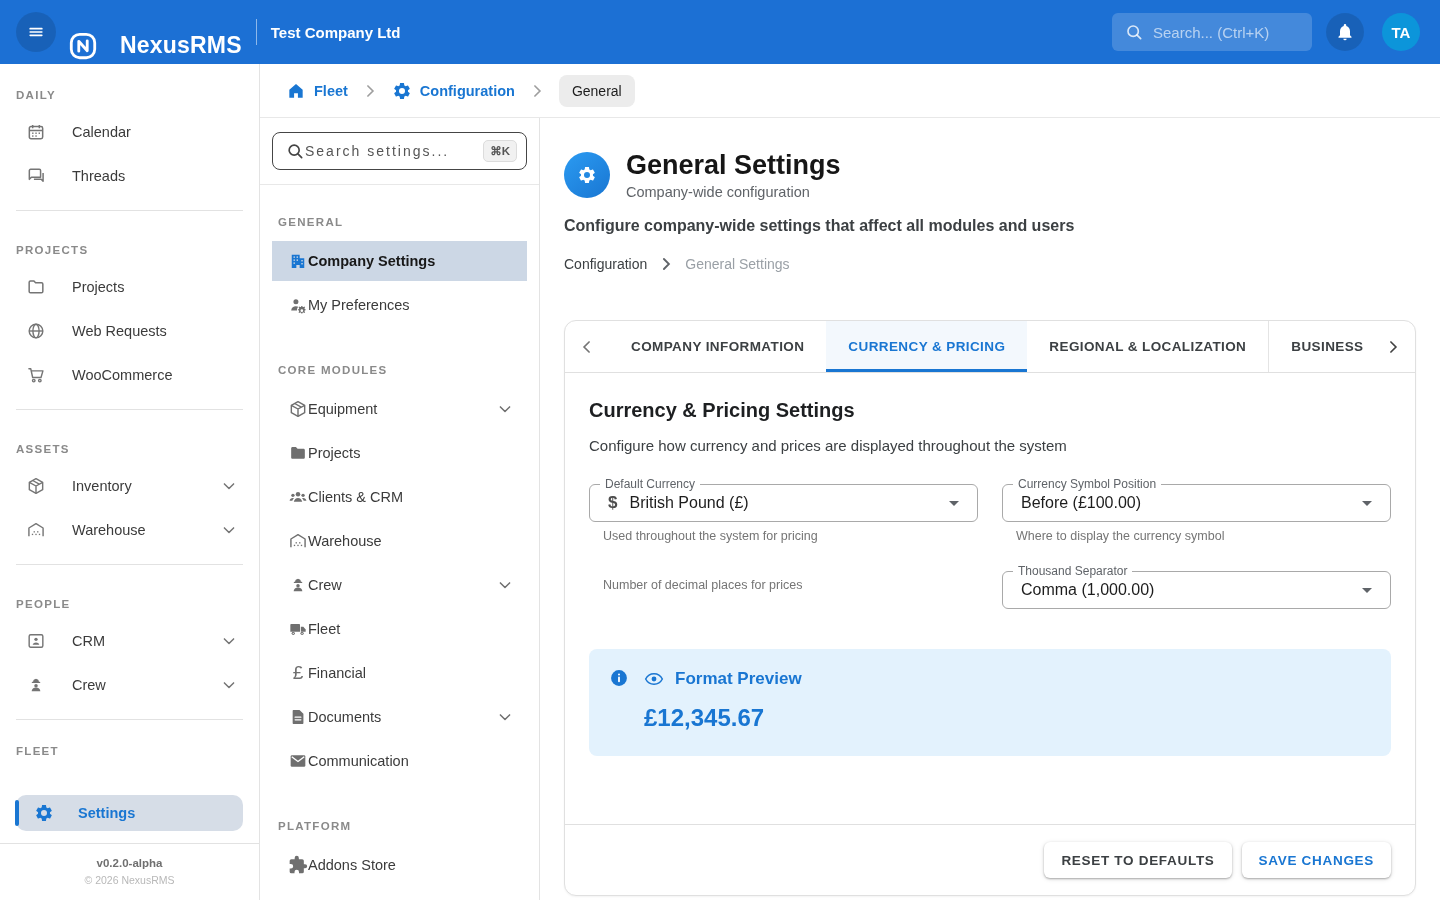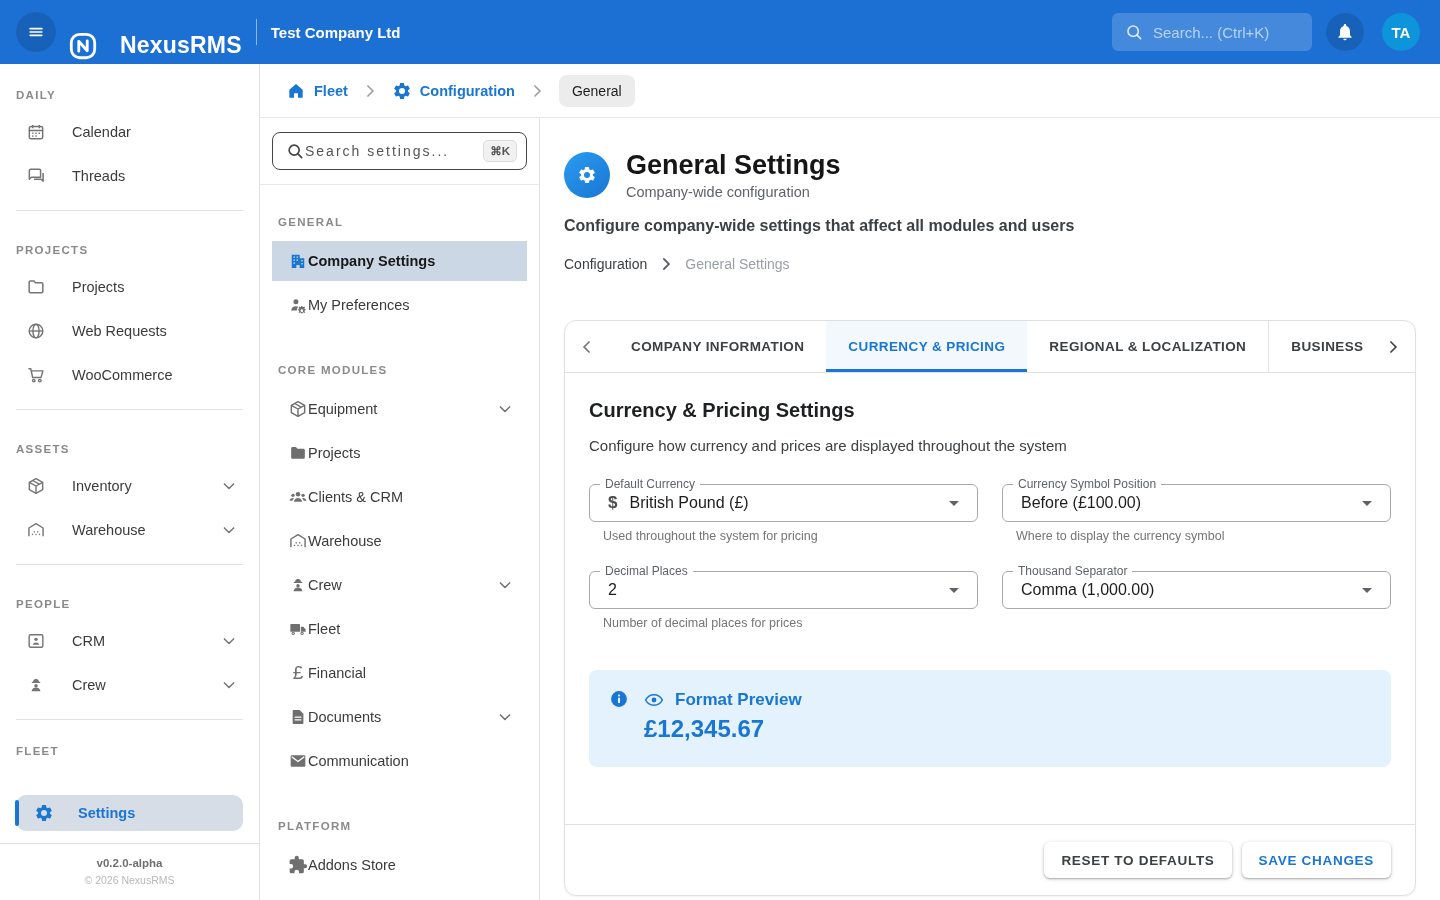--- a/index.html
+++ b/index.html
@@ -93,21 +93,21 @@
   .field-box { position:relative; border:1px solid #a9a9a9; border-radius:6px; height:38px; display:flex; align-items:center; padding:0 18px; cursor:pointer; background:#fff; }
   .field-label { position:absolute; top:-8px; left:10px; background:#fff; padding:0 5px; font-size:12px; color:#5f6368; line-height:15px; }
   .field-value { font-size:16px; color:#1d1d1d; display:flex; align-items:center; gap:12px; }
   .dollar-glyph { font-size:17px; color:#4d4d4d; font-weight:600; }
   .drop-arrow { margin-left:auto; width:0; height:0; border-left:5px solid transparent; border-right:5px solid transparent; border-top:5.5px solid #5f6368; }
   .field-helper { margin:7px 14px 0; font-size:12.5px; color:#757575; }
 
   .preview { margin-top:40px; background:#e3f2fd; border-radius:8px; padding:19px 20px 24px; display:flex; gap:15px; }
   .preview-title-row { display:flex; align-items:center; gap:11px; margin-top:1px; }
   .preview-title { font-size:17px; font-weight:700; color:#1976d2; }
-  .preview-value { margin-top:5px; font-size:24px; font-weight:700; color:#1976d2; }
+  .preview-value { margin-top:15px; font-size:24px; font-weight:700; color:#1976d2; }
 
   .card-footer { border-top:1px solid #e0e0e0; margin-top:24px; padding:17px 24px; display:flex; justify-content:flex-end; gap:10px; flex:none; }
   .btn { height:36px; padding:0 17px; border-radius:6px; border:none; background:#fff; box-shadow:0 1px 2px rgba(0,0,0,.28), 0 1px 5px rgba(0,0,0,.13); font-size:13.5px; font-weight:700; letter-spacing:.7px; font-family:inherit; cursor:pointer; white-space:nowrap; }
   .btn.reset { color:#3c4043; }
   .btn.save { color:#1976d2; }
 </style>
 </head>
 <body>
 
 <header class="appbar">
@@ -523,27 +523,20 @@
                   <span class="field-label">Currency Symbol Position</span>
                   <span class="field-value">
                       <span>Before (£100.00)</span>
                     </span>
                   <span class="drop-arrow"></span>
                 </div>
                 <div class="field-helper">Where to display the currency symbol</div>
               </div>
 
               <div>
-                <div class="field-box">
-                  <span class="field-label">Decimal Places</span>
-                  <span class="field-value">
-                      <span>2</span>
-                    </span>
-                  <span class="drop-arrow"></span>
-                </div>
                 <div class="field-helper">Number of decimal places for prices</div>
               </div>
 
               <div>
                 <div class="field-box">
                   <span class="field-label">Thousand Separator</span>
                   <span class="field-value">
                       <span>Comma (1,000.00)</span>
                     </span>
                   <span class="drop-arrow"></span>

